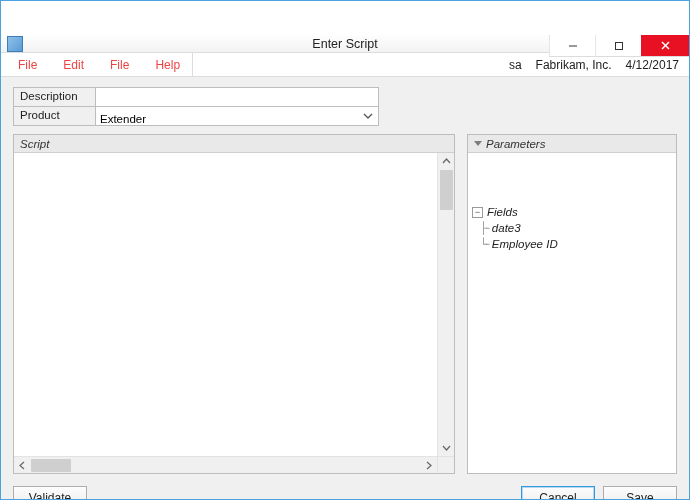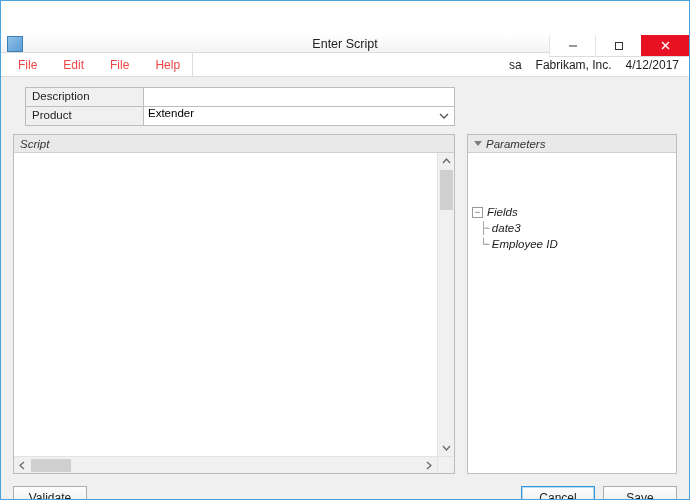--- a/index.html
+++ b/index.html
@@ -105,35 +105,34 @@
     border: 0;
     margin-bottom: 8px;
   }
   .form-row {
     display: flex;
     align-items: stretch;
     height: 20px;
   }
   .form-row + .form-row { margin-top: -1px; }
   .form-label {
-    width: 118px;
+    width: 82px;
     padding: 2px 6px;
     background: #f0f0f0;
     border: 1px solid #bdbdbd;
     border-right: none;
     font-size: 11.5px;
     color: #222;
-    margin-left: 12px;
   }
   .form-field {
-    width: 312px;
+    width: 284px;
     border: 1px solid #bdbdbd;
     background: #fff;
     display: flex;
-    align-items: flex-start;
+    align-items: flex-end;
   }
   .form-field.textinput input {
     border: 0; outline: 0; width: 100%;
     height: 100%;
     font: inherit;
     padding: 0 4px;
     background: transparent;
   }
   .form-field.select {
     position: relative;

